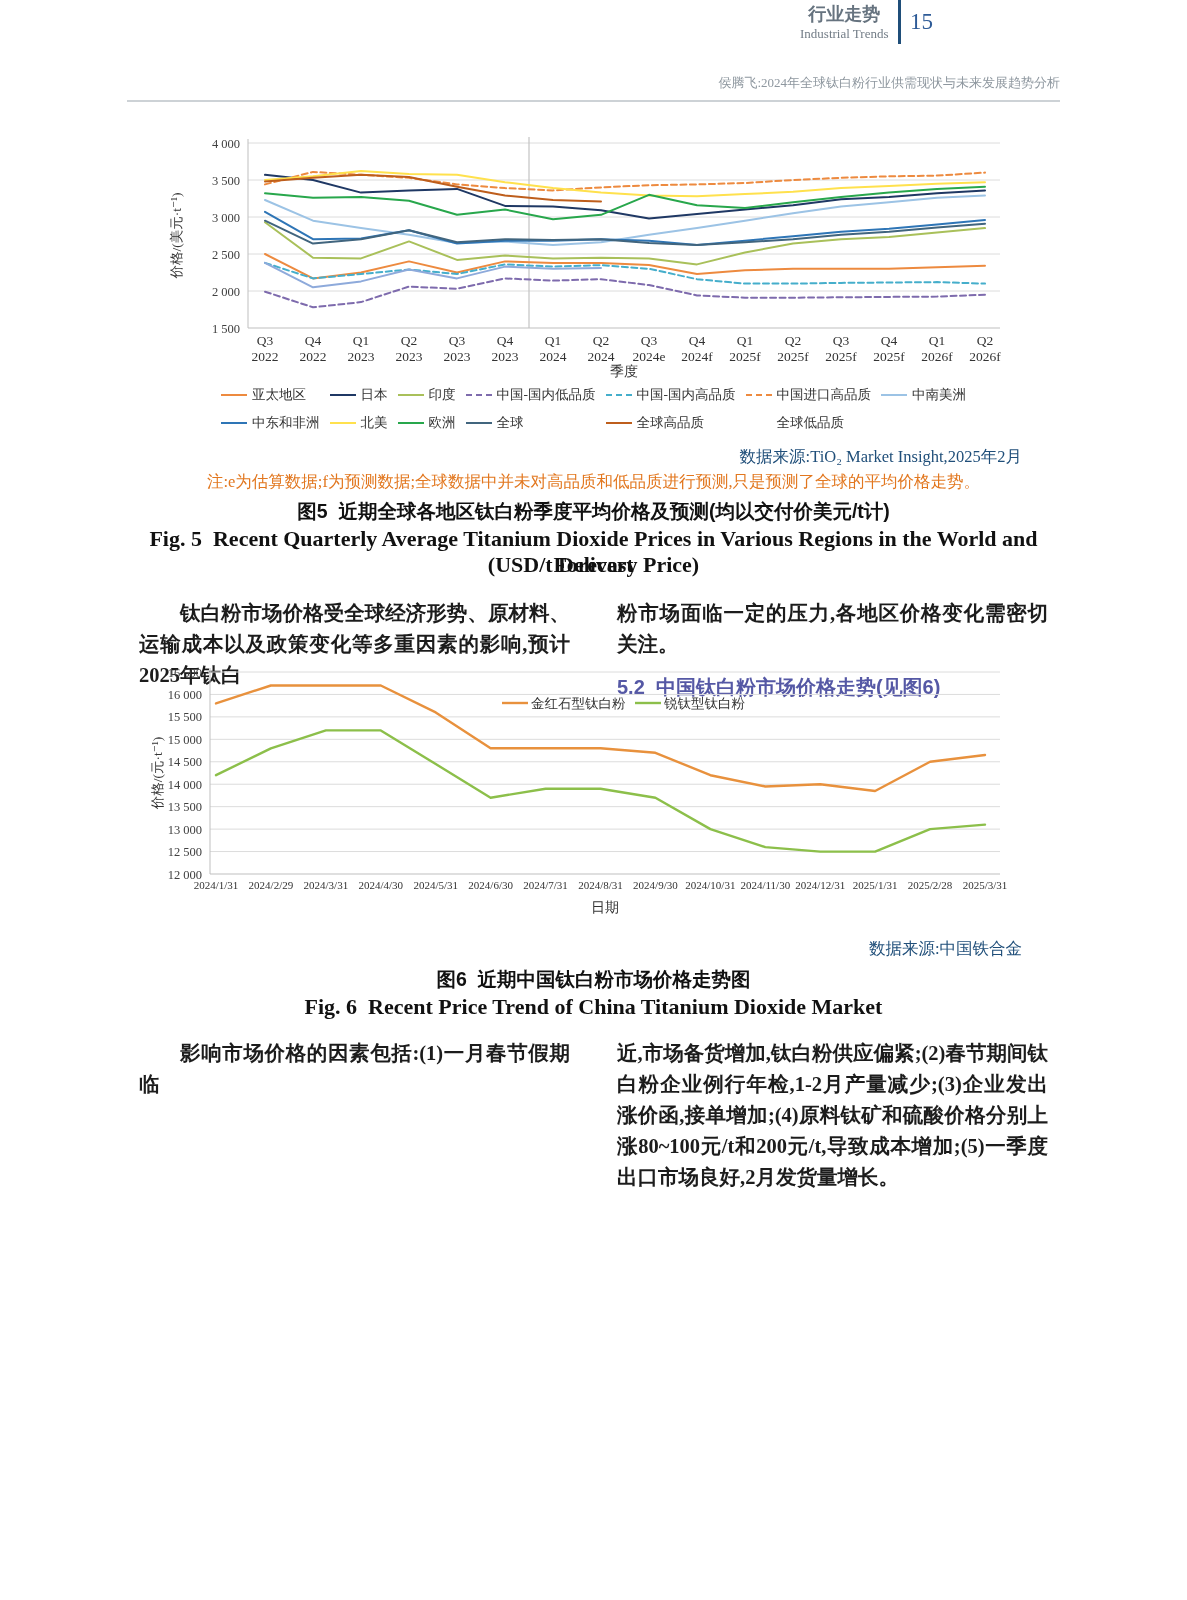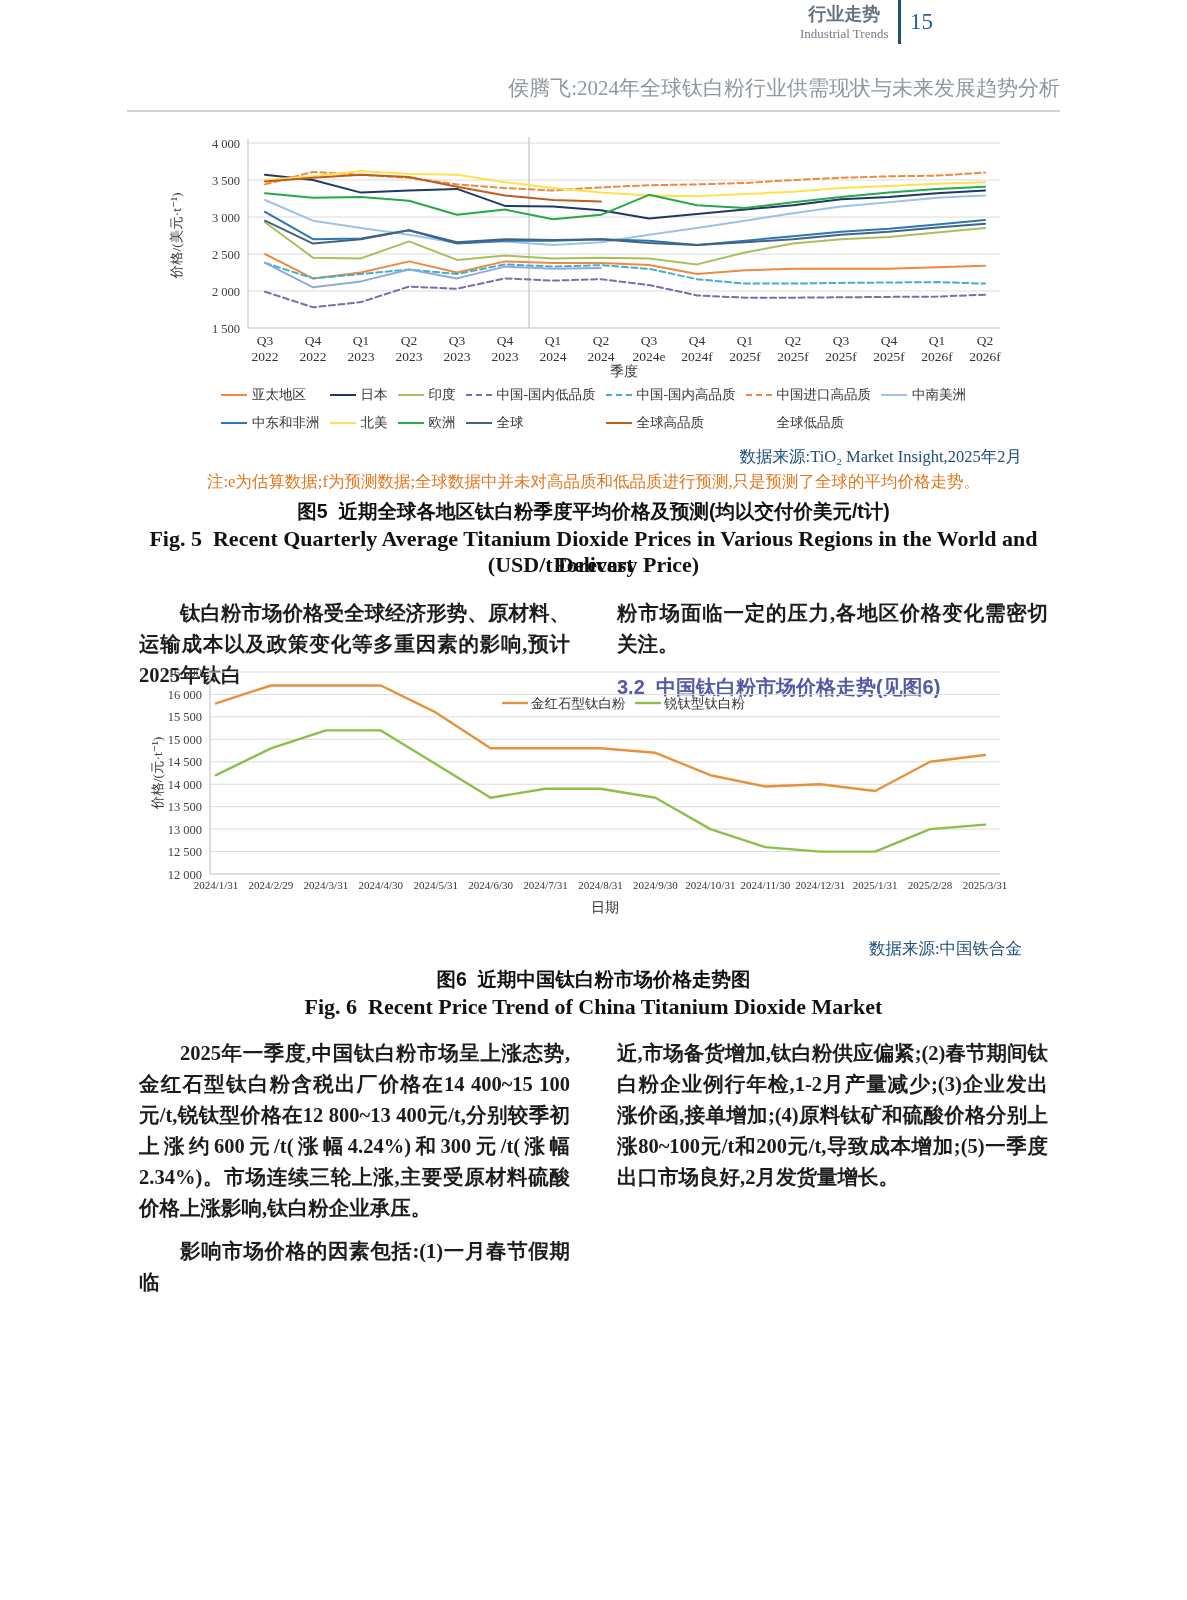--- a/index.html
+++ b/index.html
@@ -1,19 +1,19 @@
 <!DOCTYPE html>
 <html><head>
 <meta charset="utf-8">
 <style>
   html,body{margin:0;padding:0;}
   body{width:1187px;height:1600px;background:#ffffff;position:relative;
        font-family:"Liberation Serif","DejaVu Serif",serif;color:#1c1c1c;overflow:hidden;}
   .abs{position:absolute;}
-  #header{top:74px;left:127px;width:933px;text-align:right;font-size:21px;color:#8e979f;
+  #header{top:74px;left:127px;width:933px;text-align:right;font-size:13px;color:#8e979f;
           padding-bottom:8px;border-bottom:2.5px solid #cdd2d6;}
   svg text{font-family:"Liberation Serif","DejaVu Serif",serif;}
   .src{color:#1f4e79;font-size:16.5px;left:127px;width:895px;text-align:right;}
   .note{color:#e2771f;font-size:16.5px;left:127px;width:933px;text-align:center;}
   .cap-cn{font-family:"Liberation Sans","DejaVu Sans",sans-serif;font-weight:bold;font-size:19.5px;
           color:#111;text-align:center;left:127px;width:933px;white-space:pre-wrap;}
   .cap-en{font-weight:bold;font-size:22px;color:#111;text-align:center;left:127px;width:933px;white-space:pre-wrap;}
   .col{font-size:20.5px;line-height:31px;text-align:justify;}
   .col p{margin:12px;font-weight:bold;}
   .col p.ind{text-indent:2em;}
@@ -167,21 +167,21 @@
 
 <div class="abs cap-cn" style="top:498px;">图5  近期全球各地区钛白粉季度平均价格及预测(均以交付价美元/t计)</div>
 <div class="abs cap-en" style="top:526px;">Fig. 5  Recent Quarterly Average Titanium Dioxide Prices in Various Regions in the World and Forecast</div>
 <div class="abs cap-en" style="top:552px;">(USD/t Delivery Price)</div>
 
 <div class="abs col" style="top:586px;left:127px;width:455px;">
   <p class="ind">钛白粉市场价格受全球经济形势、原材料、运输成本以及政策变化等多重因素的影响,预计2025年钛白</p>
 </div>
 <div class="abs col" style="top:586px;left:605px;width:455px;">
   <p>粉市场面临一定的压力,各地区价格变化需密切关注。</p>
-  <p class="h32">3.2  中国钛白粉市场价格走势(见图6)</p>
+  <p class="h32">5.2  中国钛白粉市场价格走势(见图6)</p>
 </div>
 
 <svg id="fig6-chart" class="abs" style="top:655px;left:140px;" width="900" height="270" viewBox="0 0 900 270">
     <g>
       <line x1="70" y1="219" x2="860" y2="219" stroke="#bfbfbf" stroke-width="1"></line>
       <text x="62" y="223.5" text-anchor="end" font-size="12.5" fill="#404040">12 000</text>
       <line x1="70" y1="196.55555555555554" x2="860" y2="196.55555555555554" stroke="#dcdcdc" stroke-width="1"></line>
       <text x="62" y="201.05555555555554" text-anchor="end" font-size="12.5" fill="#404040">12 500</text>
       <line x1="70" y1="174.11111111111111" x2="860" y2="174.11111111111111" stroke="#dcdcdc" stroke-width="1"></line>
       <text x="62" y="178.61111111111111" text-anchor="end" font-size="12.5" fill="#404040">13 000</text>
@@ -229,21 +229,20 @@
       <text x="524" y="53" font-size="13.5" fill="#333">锐钛型钛白粉</text>
     </g>
   </svg>
 
 <div class="abs src" style="top:938px;">数据来源:中国铁合金</div>
 
 <div class="abs cap-cn" style="top:966px;">图6  近期中国钛白粉市场价格走势图</div>
 <div class="abs cap-en" style="top:994px;">Fig. 6  Recent Price Trend of China Titanium Dioxide Market</div>
 
 <div class="abs col" id="body-left" style="top:1026px;left:127px;width:455px;">
-    <p class="ind">2025年一季度,中国钛白粉市场呈上涨态势,金红石型钛白粉含税出厂价格在14 400~15 100元/t,锐钛型价格在12 800~13 400元/t,分别较季初上涨约600元/t(涨幅4.24%)和300元/t(涨幅2.34%)。市场连续三轮上涨,主要受原材料硫酸价格上涨影响,钛白粉企业承压。</p>
     <p class="ind">影响市场价格的因素包括:(1)一月春节假期临</p>
   </div>
 <div class="abs col" id="body-right" style="top:1026px;left:605px;width:455px;">
     <p>近,市场备货增加,钛白粉供应偏紧;(2)春节期间钛白粉企业例行年检,1-2月产量减少;(3)企业发出涨价函,接单增加;(4)原料钛矿和硫酸价格分别上涨80~100元/t和200元/t,导致成本增加;(5)一季度出口市场良好,2月发货量增长。</p>
   </div>
 
 <div id="footer">
   <div class="f-txt">
     <div class="f-cn">行业走势</div>
     <div class="f-en">Industrial Trends</div>

